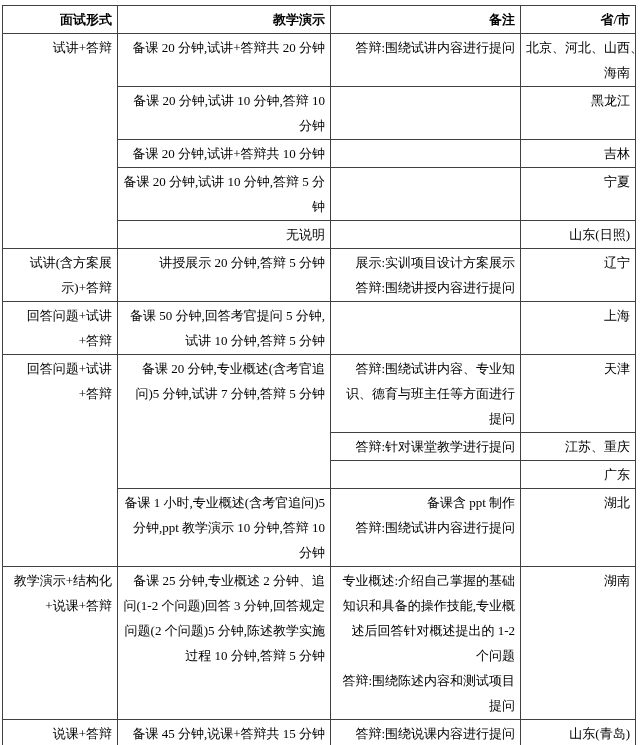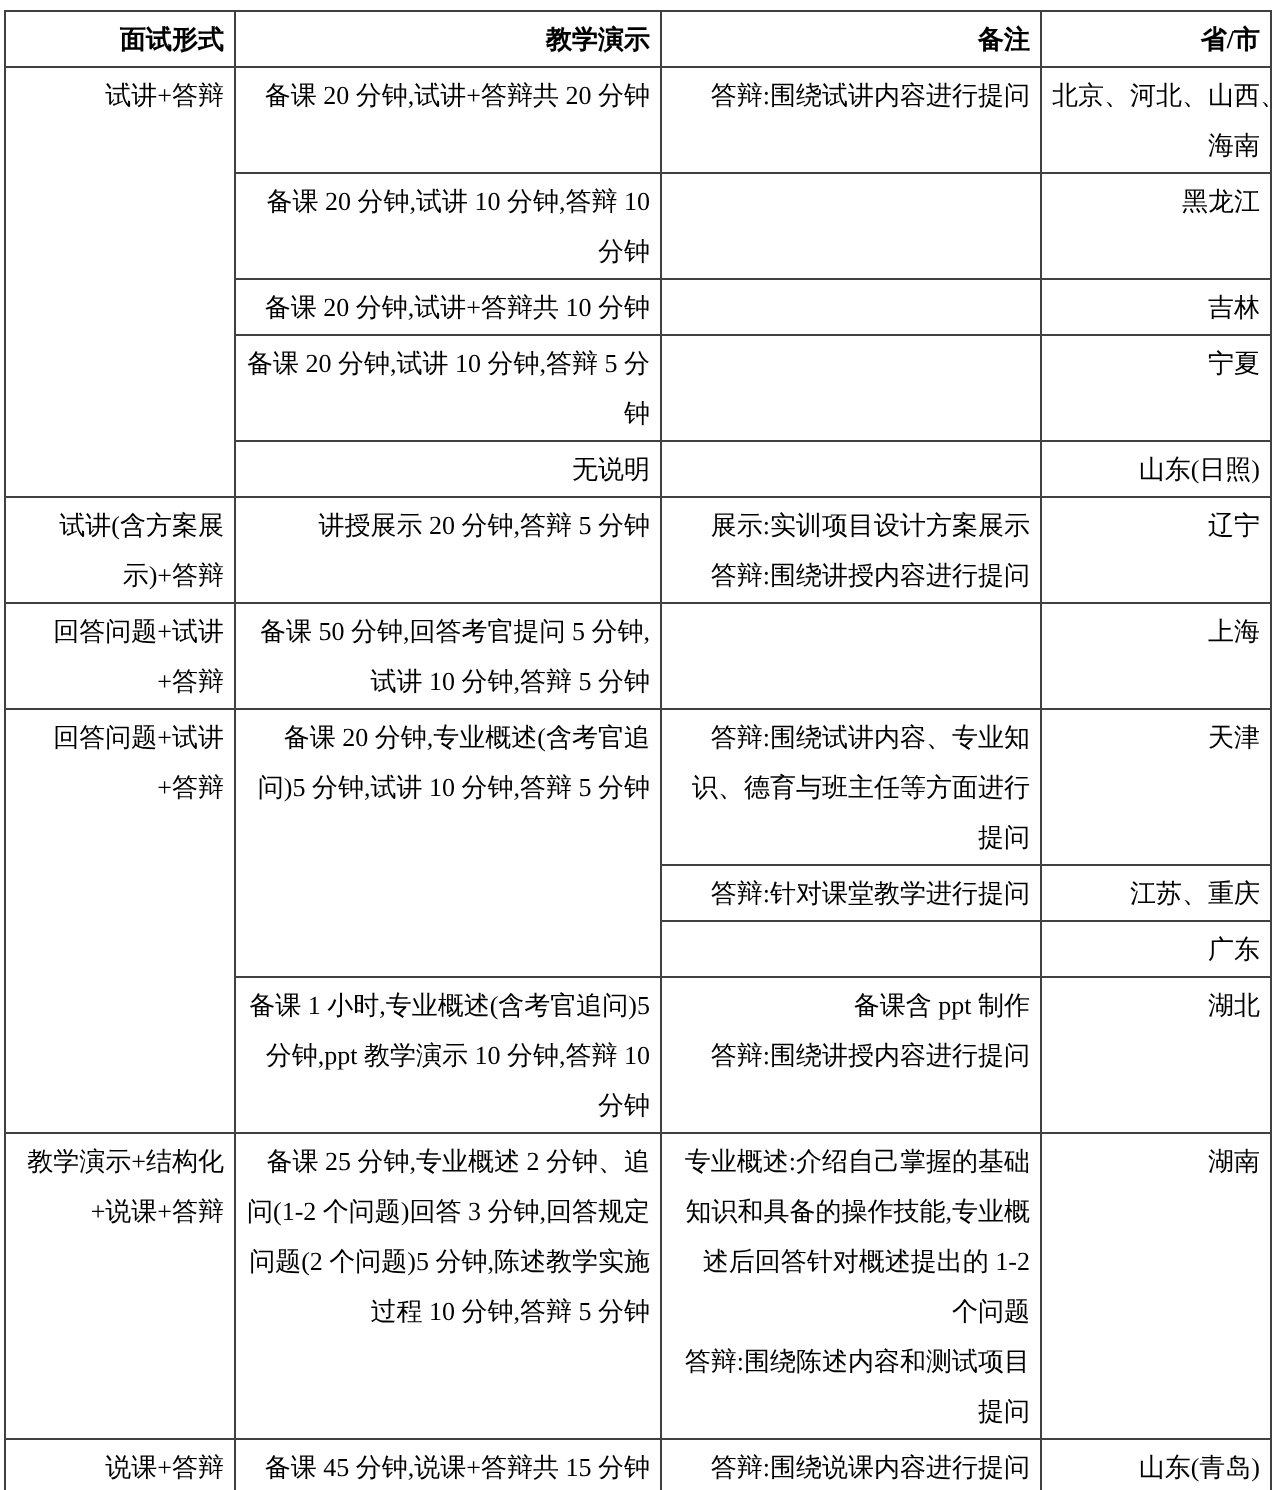--- a/index.html
+++ b/index.html
@@ -98,36 +98,36 @@
       <td class="province">辽宁</td>
     </tr>
     <tr>
       <td class="format">回答问题+试讲+答辩</td>
       <td class="duration">备课 50 分钟,回答考官提问 5 分钟,试讲 10 分钟,答辩 5 分钟</td>
       <td class="note"></td>
       <td class="province">上海</td>
     </tr>
     <tr>
       <td rowspan="4" class="format">回答问题+试讲+答辩</td>
-      <td rowspan="3" class="duration">备课 20 分钟,专业概述(含考官追问)5 分钟,试讲 10 分钟,答辩 5 分钟</td>
+      <td rowspan="3" class="duration">备课 20 分钟,专业概述(含考官追问)5 分钟,试讲 7 分钟,答辩 5 分钟</td>
       <td class="note">答辩:围绕试讲内容、专业知识、德育与班主任等方面进行提问</td>
       <td class="province">天津</td>
     </tr>
     <tr>
       <td class="note">答辩:针对课堂教学进行提问</td>
       <td class="province">江苏、重庆</td>
     </tr>
     <tr>
       <td class="note"></td>
       <td class="province">广东</td>
     </tr>
     <tr>
       <td class="duration">备课 1 小时,专业概述(含考官追问)5 分钟,ppt 教学演示 10 分钟,答辩 10 分钟</td>
       <td class="note">备课含 ppt 制作
-答辩:围绕讲授内容进行提问</td>
+答辩:围绕试讲内容进行提问</td>
       <td class="province">湖北</td>
     </tr>
     <tr>
       <td class="format">教学演示+结构化+说课+答辩</td>
       <td class="duration">备课 25 分钟,专业概述 2 分钟、追问(1-2 个问题)回答 3 分钟,回答规定问题(2 个问题)5 分钟,陈述教学实施过程 10 分钟,答辩 5 分钟</td>
       <td class="note">专业概述:介绍自己掌握的基础知识和具备的操作技能,专业概述后回答针对概述提出的 1-2 个问题
 答辩:围绕陈述内容和测试项目提问</td>
       <td class="province">湖南</td>
     </tr>
     <tr>

